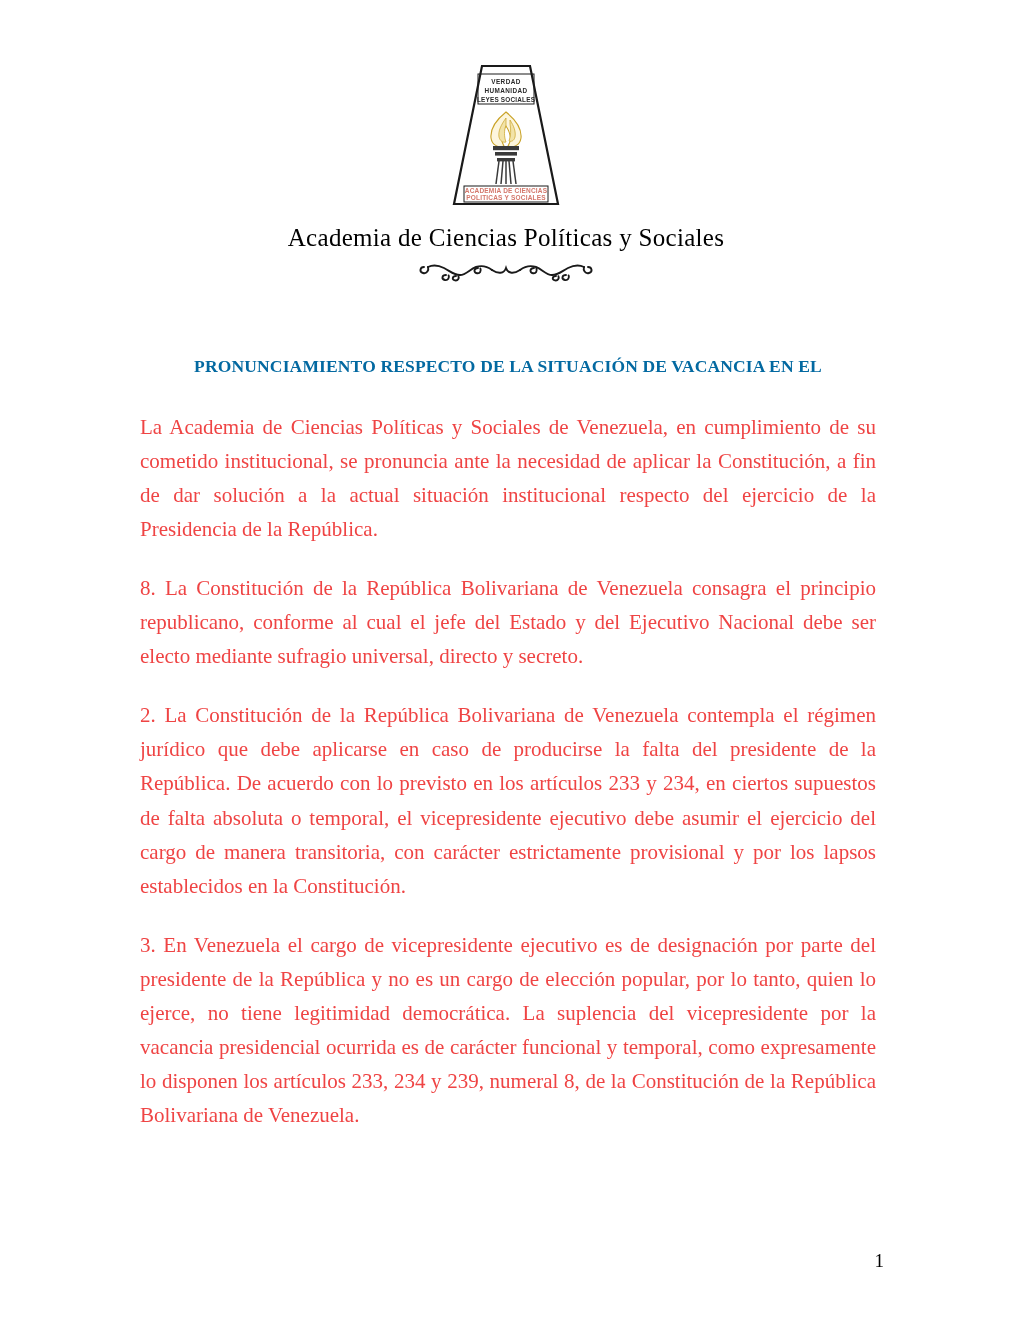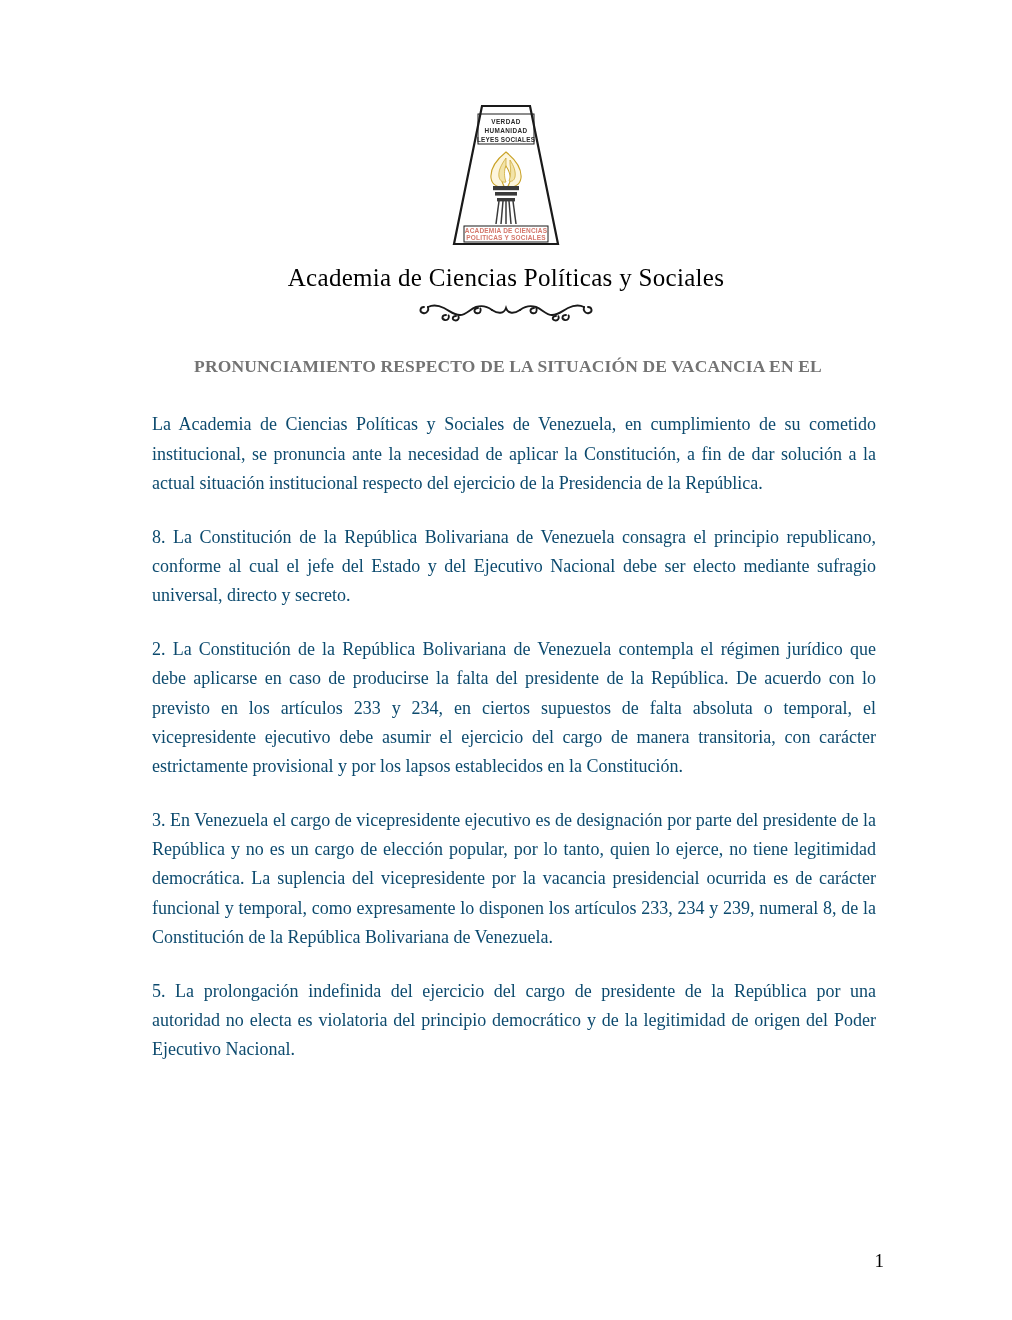--- a/index.html
+++ b/index.html
@@ -20,21 +20,21 @@
     font-family: "Liberation Serif", "DejaVu Serif", serif;
     color: #000000;
   }
 
   
   .masthead {
     position: absolute;
     left: 0;
     top: 0;
     width: 100%;
-    padding-top: 100px;
+    padding-top: 60px;
     text-align: center;
   }
 
   .crest-wrap {
     display: block;
     margin: 0 auto;
     width: 120px;
     height: 150px;
     line-height: 0;
   }
@@ -77,35 +77,35 @@
   }
 
   .doc-title {
     margin: 0;
     font-family: "Liberation Serif", "DejaVu Serif", serif;
     font-size: 17.5px;
     font-weight: bold;
     text-align: center;
     line-height: 1.62;
     letter-spacing: 0.15px;
-    color: #737373;
+    color: #0369a1;
   }
 
   .body-block {
     margin-top: 30px;
   }
 
   p.para {
-    margin: 0 0 25px 12px;
-    font-family: "Liberation Serif", "DejaVu Serif", serif;
-    font-size: 18px;
+    margin: 0 0 25px 0;
+    font-family: "Liberation Serif", "DejaVu Serif", serif;
+    font-size: 21px;
     line-height: 1.62;
     text-align: justify;
     text-justify: inter-word;
-    color: #0c4a6e;
+    color: #ef4444;
     hyphens: none;
   }
 
   p.para:last-child {
     margin-bottom: 0;
   }
 
   
   .page-number {
     position: absolute;
@@ -193,19 +193,18 @@
     <h2 class="doc-title">
       <span>PRONUNCIAMIENTO RESPECTO DE LA SITUACIÓN DE VACANCIA EN EL</span>
       <br>
     </h2>
 
     <section class="body-block">
       <p class="para">La Academia de Ciencias Políticas y Sociales de Venezuela, en cumplimiento de su cometido institucional, se pronuncia ante la necesidad de aplicar la Constitución, a fin de dar solución a la actual situación institucional respecto del ejercicio de la Presidencia de la República.</p>
       <p class="para">8. La Constitución de la República Bolivariana de Venezuela consagra el principio republicano, conforme al cual el jefe del Estado y del Ejecutivo Nacional debe ser electo mediante sufragio universal, directo y secreto.</p>
       <p class="para">2. La Constitución de la República Bolivariana de Venezuela contempla el régimen jurídico que debe aplicarse en caso de producirse la falta del presidente de la República. De acuerdo con lo previsto en los artículos 233 y 234, en ciertos supuestos de falta absoluta o temporal, el vicepresidente ejecutivo debe asumir el ejercicio del cargo de manera transitoria, con carácter estrictamente provisional y por los lapsos establecidos en la Constitución.</p>
       <p class="para">3. En Venezuela el cargo de vicepresidente ejecutivo es de designación por parte del presidente de la República y no es un cargo de elección popular, por lo tanto, quien lo ejerce, no tiene legitimidad democrática. La suplencia del vicepresidente por la vacancia presidencial ocurrida es de carácter funcional y temporal, como expresamente lo disponen los artículos 233, 234 y 239, numeral 8, de la Constitución de la República Bolivariana de Venezuela.</p>
-      <p class="para">5. La prolongación indefinida del ejercicio del cargo de presidente de la República por una autoridad no electa es violatoria del principio democrático y de la legitimidad de origen del Poder Ejecutivo Nacional.</p>
     </section>
   </main>
 
   <div class="page-number">1</div>
 
 </div>
 
 </body></html>

